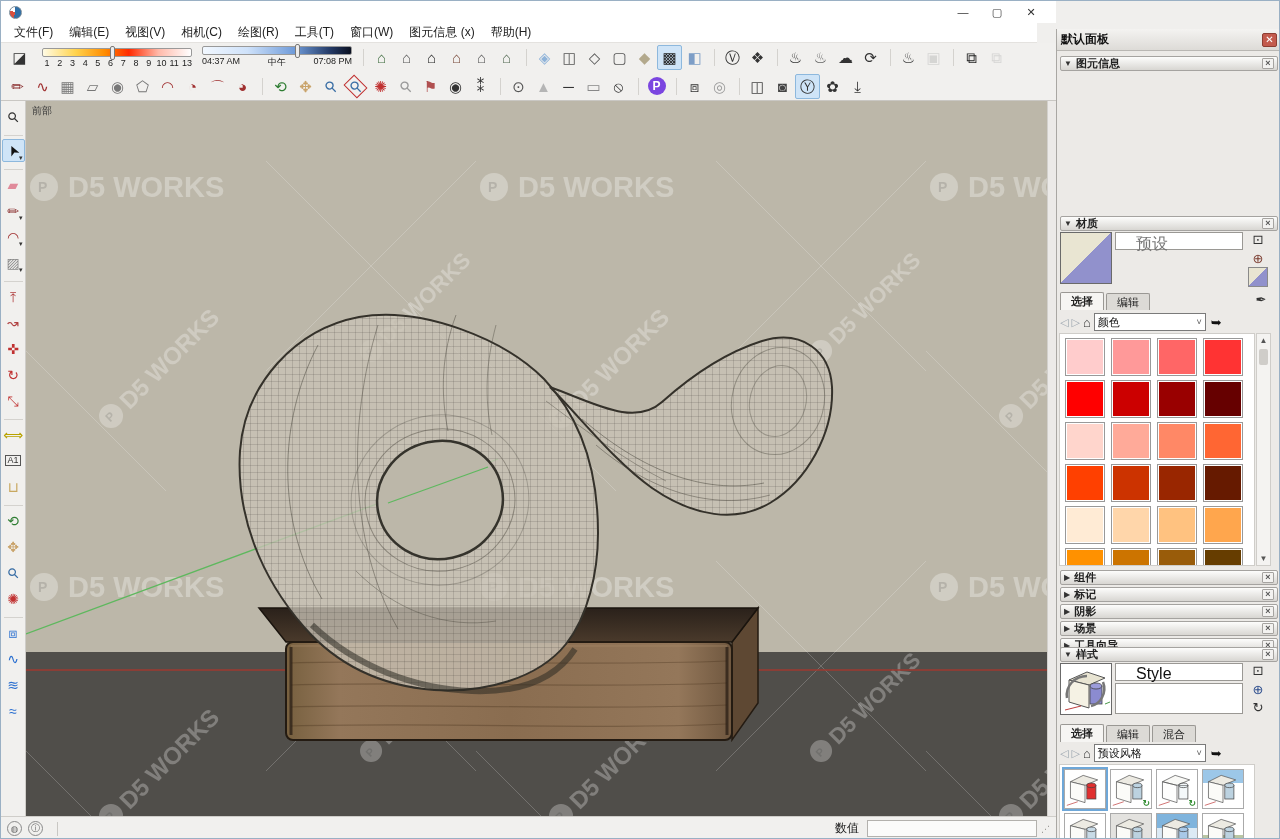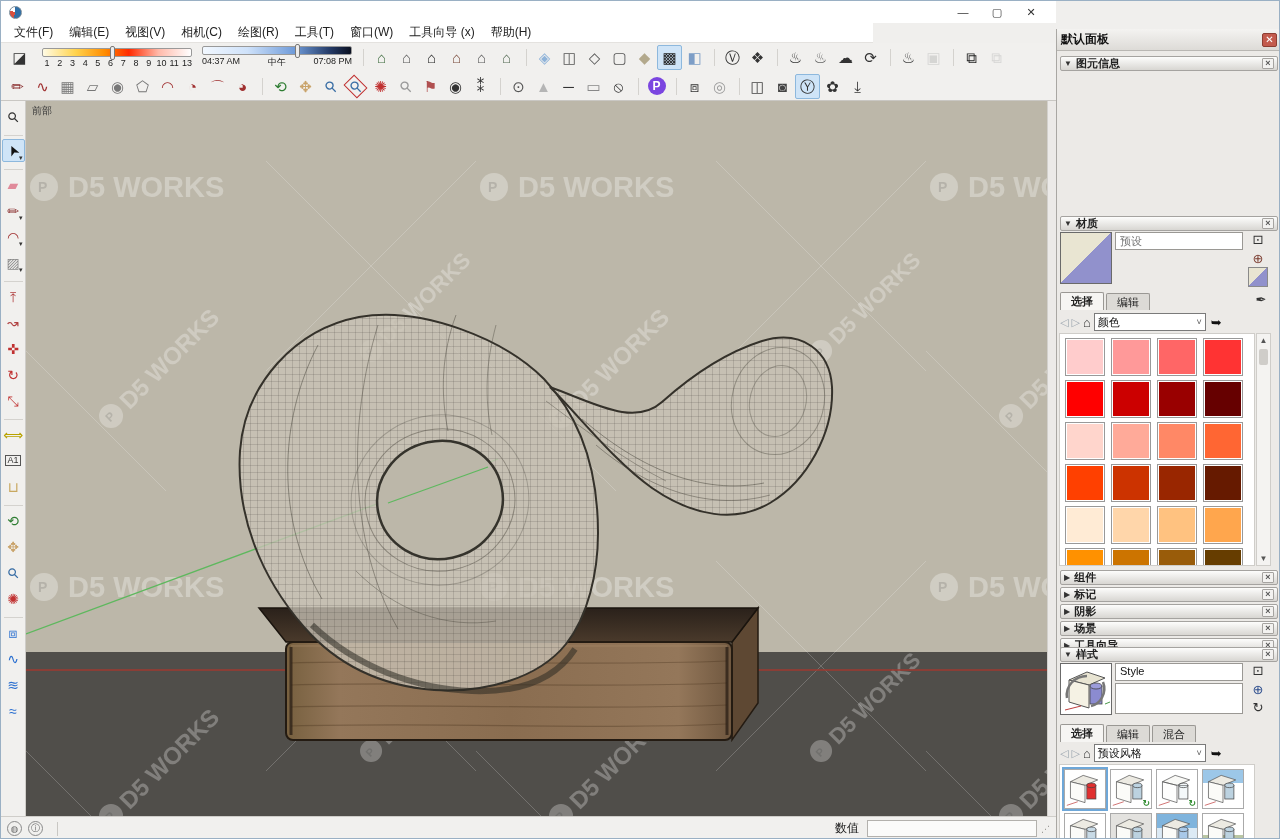--- a/index.html
+++ b/index.html
@@ -10,21 +10,21 @@
   .titlebar{position:absolute;left:0;top:0;width:1055px;height:22px;background:#ffffff;
             display:flex;align-items:center;padding-left:8px;}
   .sulogo{width:13px;height:13px;border-radius:50%;
           background:conic-gradient(#2f6ea6 0 200deg,#d94f3d 200deg 290deg,#ffffff 290deg);
           border:1px solid #7a8c9a;margin-right:7px;flex:none;}
   .title-text{font-size:12px;color:#222;white-space:nowrap;}
   .winbtns{position:absolute;right:8px;top:0;height:22px;display:flex;}
   .winbtn{width:34px;height:22px;display:flex;align-items:center;justify-content:center;
           font-size:11px;color:#333;cursor:default;}
   
-  .menubar{position:absolute;left:0;top:22px;width:872px;height:20px;background:#ffffff;
+  .menubar{position:absolute;left:0;top:22px;width:1036px;height:20px;background:#ffffff;
            display:flex;align-items:center;padding-left:6px;gap:2px;border-bottom:1px solid #e4e2df;}
   .menu-item{font-size:12px;color:#222;padding:1px 7px;white-space:nowrap;}
   
   .toolbar{position:absolute;left:0;width:1055px;height:29px;background:#f1f0ee;
            display:flex;align-items:center;padding-left:4px;}
   #toolbar1{top:42px;}
   #toolbar2{top:71px;border-bottom:1px solid #c9c7c3;}
   .tbtn{position:relative;width:25px;height:25px;display:flex;align-items:center;justify-content:center;
         font-size:15px;color:#333;flex:none;border:1px solid transparent;border-radius:2px;}
   .tbtn .glyph{line-height:1;}
@@ -87,21 +87,21 @@
         line-height:9px;text-align:center;border-radius:1px;}
   .scroller{position:absolute;width:15px;background:#f4f3f1;border:1px solid #cfcdc9;}
   .sarrow{position:absolute;left:0;width:13px;height:13px;font-size:8px;color:#555;text-align:center;line-height:13px;}
   .sthumbbar{position:absolute;left:2px;width:9px;height:16px;background:#cfcdc9;border-radius:2px;}
   
   .mat-preview{position:absolute;left:3px;width:52px;height:52px;border:1px solid #6a6a6a;
       background:linear-gradient(to bottom right,#e9e5d2 49.5%,#9191cc 50%);}
   .mat-mini{position:absolute;width:20px;height:20px;border:1px solid #8a8a8a;
       background:linear-gradient(to bottom right,#e9e5d2 49.5%,#9191cc 50%);}
   .fieldbox{position:absolute;height:18px;border:1px solid #9a98f;border:1px solid #9a9894;background:#fff;
-      font-size:11px;color:#777;padding:1px 4px;}
+      font-size:16px;color:#777;padding:1px 20px;}
   .descbox{position:absolute;border:1px solid #9a9894;background:#fff;}
   .miniicon{position:absolute;font-size:13px;color:#333;width:16px;text-align:center;}
   .tabsrow{position:absolute;left:3px;display:flex;align-items:flex-end;height:18px;}
   .tab{height:17px;padding:1px 10px 0 10px;font-size:11px;color:#222;background:#dcdad6;
        border:1px solid #9a9894;border-bottom:none;margin-right:2px;border-radius:2px 2px 0 0;}
   .tab.active{background:#f6f5f3;font-weight:bold;height:18px;}
   .navrow{position:absolute;left:3px;display:flex;align-items:center;gap:3px;height:20px;}
   .navarrow{font-size:11px;color:#9aa4ae;}
   .home{font-size:13px;color:#333;}
   .dropdown{display:flex;align-items:center;width:112px;height:18px;border:1px solid #7a7a7a;background:#fff;
@@ -157,21 +157,21 @@
 
   <div class="menubar">
 
   <span class="menu-item">文件(F)</span>
       <span class="menu-item">编辑(E)</span>
       <span class="menu-item">视图(V)</span>
       <span class="menu-item">相机(C)</span>
       <span class="menu-item">绘图(R)</span>
       <span class="menu-item">工具(T)</span>
       <span class="menu-item">窗口(W)</span>
-      <span class="menu-item">工具向导 (x)</span>
+      <span class="menu-item">图元信息 (x)</span>
       <span class="menu-item">帮助(H)</span>
     </div>
 
   <div class="toolbar" id="toolbar1">
     <div class="shadowgrp">
       <span class="tbtn">
           <span class="glyph">◪</span>
         </span>
       <div class="sldwrap">
         <div class="track months">

